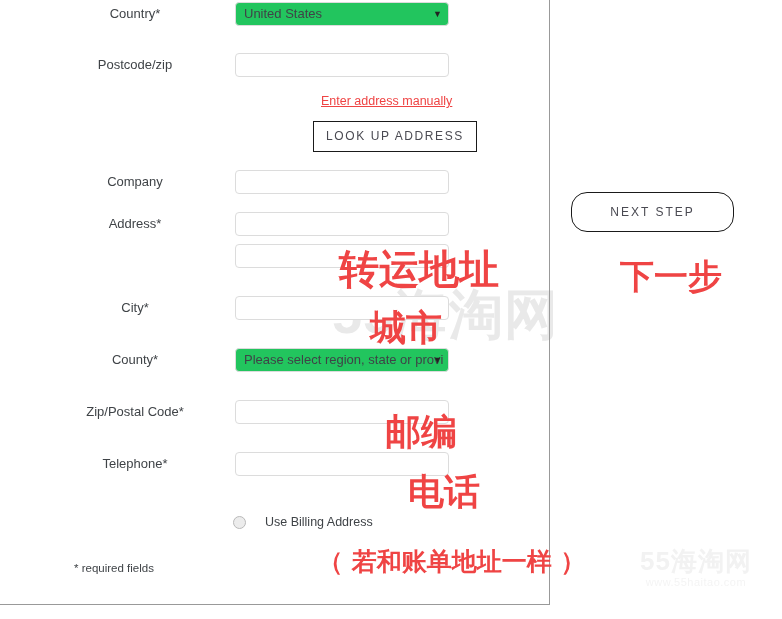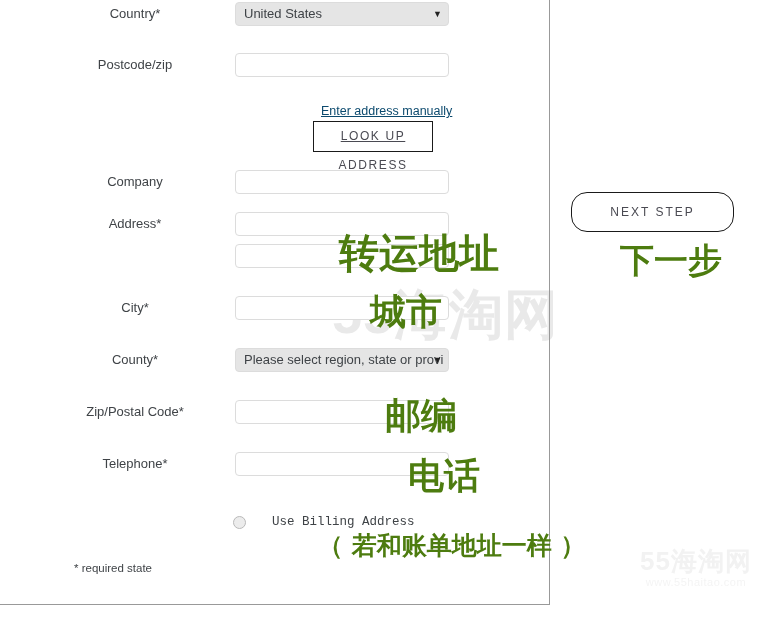--- a/index.html
+++ b/index.html
@@ -101,21 +101,21 @@
     padding: 0 8px;
     outline: none;
     font-family: "Liberation Sans", sans-serif;
   }
   .sel {
     width: 100%;
     height: 24px;
     box-sizing: border-box;
     border: 1px solid #dcdcdc;
     border-radius: 4px;
-    background: #e5e5e5;
+    background: #22c55e;
     font-size: 13px;
     color: #3f4347;
     padding: 0 20px 0 8px;
     line-height: 22px;
     overflow: hidden;
     white-space: nowrap;
     position: relative;
     cursor: default;
   }
   .sel .caret {
@@ -124,46 +124,45 @@
     top: 0;
     line-height: 22px;
     font-size: 9px;
     color: #222;
   }
 
   
   .link-manual {
     position: absolute;
     left: 321px;
-    top: 104px;
+    top: 94px;
     font-size: 12.5px;
-    color: #0c4a6e;
+    color: #ef4444;
     text-decoration: underline;
     cursor: pointer;
     white-space: nowrap;
   }
   .btn-outline {
     position: absolute;
     border: 1px solid #1a1a1a;
     background: #ffffff;
     color: #4a4a52;
     font-size: 12px;
     letter-spacing: 1.6px;
     text-align: center;
     cursor: pointer;
     box-sizing: border-box;
     font-family: "Liberation Sans", sans-serif;
   }
   #lookup-address-button {
     left: 313px;
     top: 121px;
-    width: 120px;
+    width: 164px;
     height: 31px;
     line-height: 29px;
-    text-decoration: underline;
   }
   #next-step-button {
     left: 571px;
     top: 192px;
     width: 163px;
     height: 40px;
     line-height: 38px;
     letter-spacing: 2px;
     border-radius: 16px;
   }
@@ -180,45 +179,45 @@
     width: 13px;
     height: 13px;
     border-radius: 50%;
     border: 1px solid #b9b9b9;
     background: #ececec;
     box-sizing: border-box;
     cursor: pointer;
     flex: 0 0 auto;
   }
   .radio-label {
-    margin-left: 26px;
+    margin-left: 19px;
     font-size: 12.5px;
     color: #3f4347;
     white-space: nowrap;
-    font-family: Liberation Mono, monospace;
   }
 
   .req-note {
     position: absolute;
     left: 74px;
     top: 562px;
     font-size: 11.5px;
     color: #3f4347;
     white-space: nowrap;
   }
 
   
   .anno {
     position: absolute;
-    color: #4d7c0f;
+    color: #ef4444;
     font-weight: bold;
     white-space: nowrap;
     z-index: 3;
     user-select: none;
     font-family: "DejaVu Sans", sans-serif;
+    margin-top: 16px;
   }
   #anno-ship-address { left: 339px; top: 226px; font-size: 40px; }
   #anno-city         { left: 370px; top: 288px; font-size: 36px; }
   #anno-zip          { left: 385px; top: 392px; font-size: 36px; }
   #anno-phone        { left: 408px; top: 452px; font-size: 36px; }
   #anno-same-billing { left: 318px; top: 529px; font-size: 25px; }
   #anno-next-step    { left: 620px; top: 238px; font-size: 34px; }
 </style>
 </head>
 <body>
@@ -298,21 +297,21 @@
   </div>
   <div class="ctl" style="top:452px;">
     <input class="txt" type="text" value="" style="">
   </div>
 
   <div class="radio-row">
     <span class="radio-dot"></span>
     <span class="radio-label">Use Billing Address</span>
   </div>
 
-  <div class="req-note">* required state</div>
+  <div class="req-note">* required fields</div>
 </div>
 
 <div class="btn-outline" id="next-step-button">NEXT STEP</div>
 
 <div class="anno" id="anno-ship-address">转运地址</div>
 <div class="anno" id="anno-city">城市</div>
 <div class="anno" id="anno-zip">邮编</div>
 <div class="anno" id="anno-phone">电话</div>
 <div class="anno" id="anno-same-billing">（ 若和账单地址一样 ）</div>
 <div class="anno" id="anno-next-step">下一步</div>

